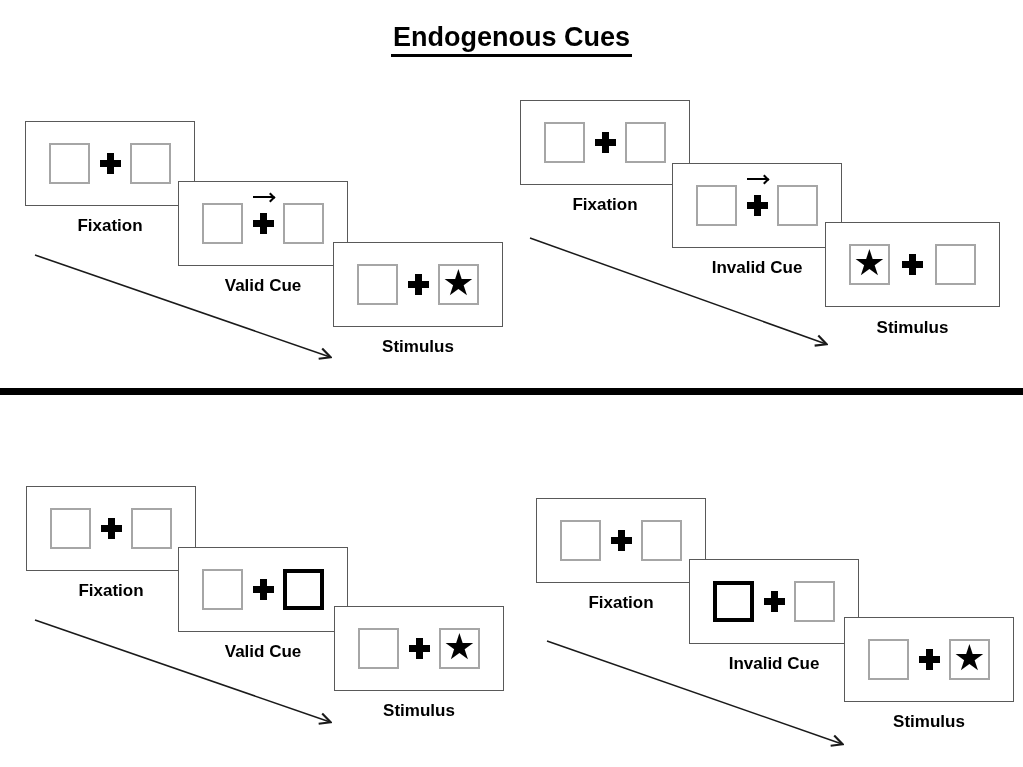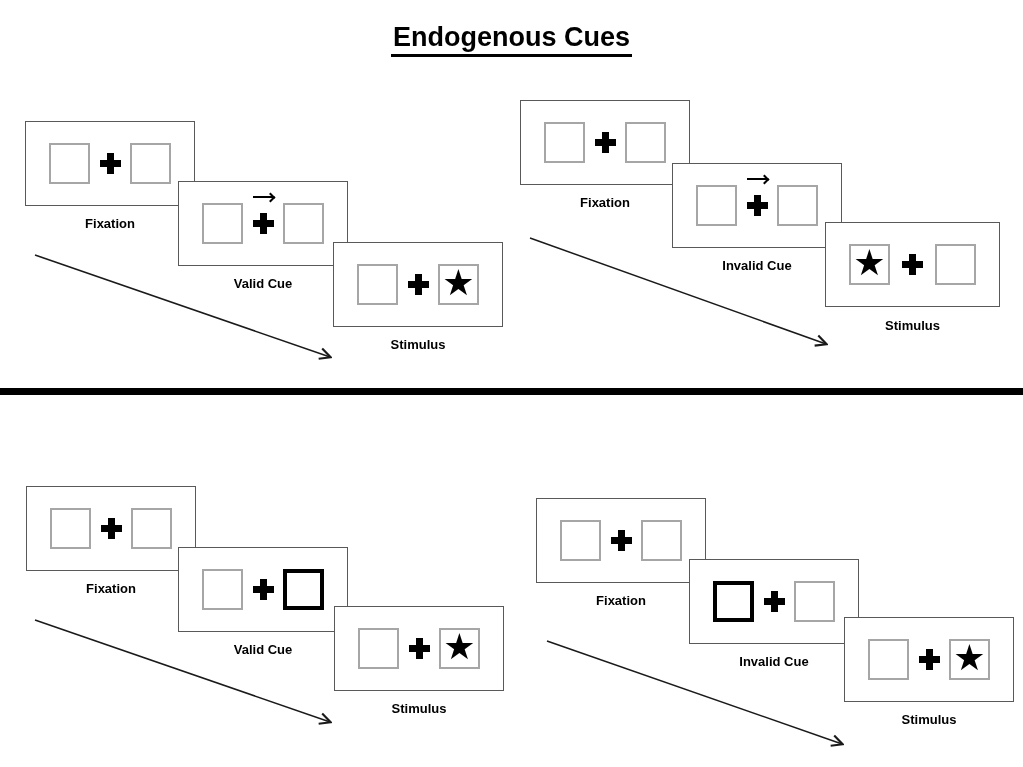--- a/index.html
+++ b/index.html
@@ -38,21 +38,21 @@
   
   .cue-arrow{display:none;position:absolute;top:14px;left:7px;width:21px;height:2px;background:#000;}
   .cue-arrow::after{
     content:"";position:absolute;right:0px;top:-2.5px;width:5px;height:5px;
     border-top:2px solid #000;border-right:2px solid #000;transform:rotate(45deg);
   }
   .cue-arrow.visible{display:block;}
   
   .plabel{
     position:absolute;width:170px;text-align:center;
-    font-size:13px;font-weight:700;white-space:nowrap;
+    font-size:17px;font-weight:700;white-space:nowrap;
   }
   
   #arrows{position:absolute;left:0;top:0;pointer-events:none;}
 </style>
 </head>
 <body>
 
 <div id="page">
 
   <svg id="arrows" width="1023" height="767">

